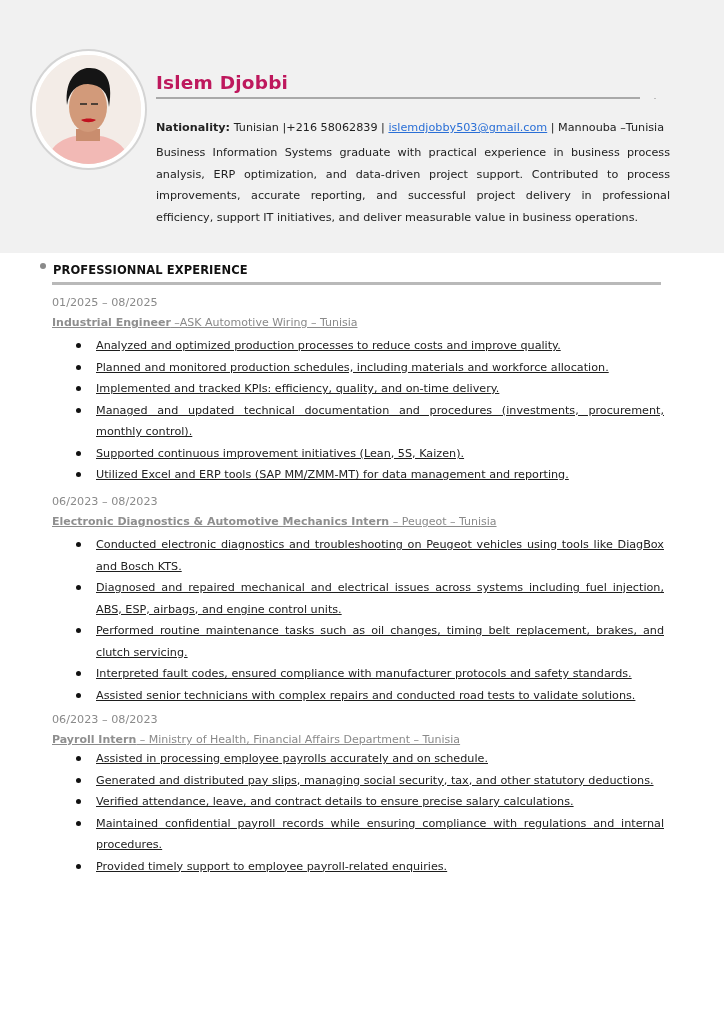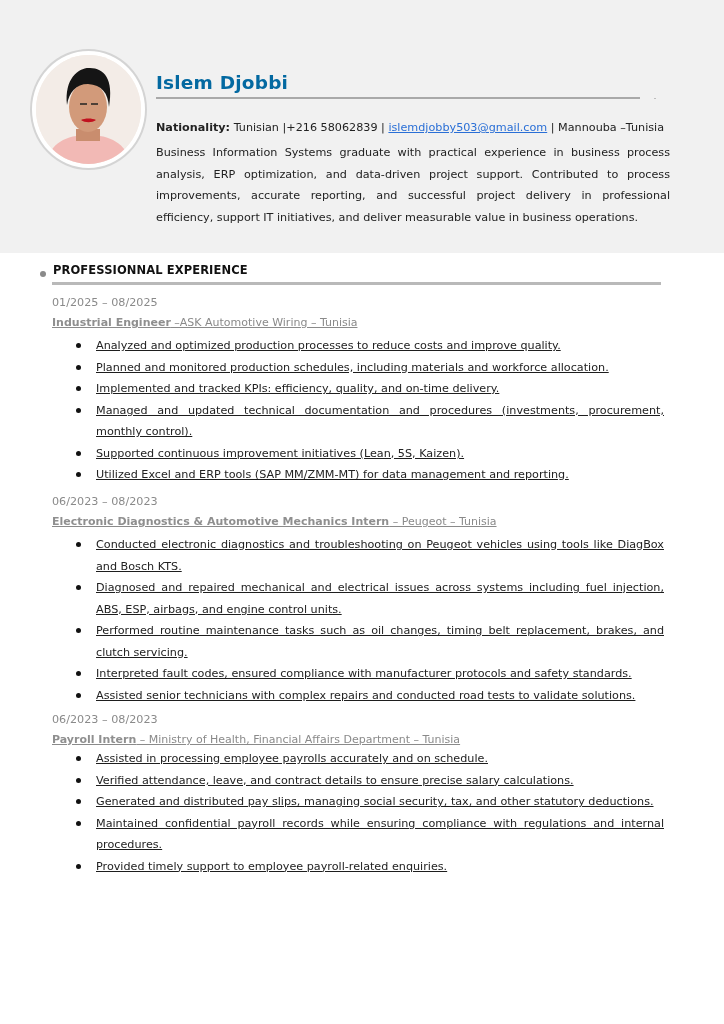--- a/index.html
+++ b/index.html
@@ -17,21 +17,21 @@
     }
     .photo {
       width: 105px; height: 109px; border-radius: 50%; overflow: hidden;
       background: #f4ece6; position: relative;
     }
     .photo svg { width: 100%; height: 100%; display: block; }
 
     .name {
       position: absolute; left: 156px; top: 72px;
       font-family: "DejaVu Sans", sans-serif; font-weight: bold; font-size: 18.5px;
-      color: #0369a1; letter-spacing: 0.2px;
+      color: #be185d; letter-spacing: 0.2px;
     }
     .name-rule {
       position: absolute; left: 156px; top: 97px; width: 484px; height: 2px;
       background: #a9a9a9;
     }
     .name-rule-dot {
       position: absolute; left: 654px; top: 98px; width: 2px; height: 1px; background: #bdbdbd;
     }
 
     .contact {
@@ -41,21 +41,21 @@
     .contact a { color: #2a6fd6; text-decoration: underline; }
 
     .summary {
       position: absolute; left: 156px; top: 142px; width: 514px;
       font-size: 11.2px; line-height: 21.5px; color: #222; text-align: justify;
     }
     .summary .line { display: block; text-align: justify; text-align-last: justify; white-space: nowrap; }
     .summary .line.last { text-align-last: left; }
 
     .section-head {
-      position: absolute; left: 40px; top: 263px; display: flex; align-items: flex-end;
+      position: absolute; left: 40px; top: 263px; display: flex; align-items: flex-start;
     }
     .section-bullet { width: 6px; height: 6px; border-radius: 50%; background: #8a8a8a; margin-right: 7px; }
     .section-title { font-weight: bold; font-size: 11.5px; color: #111; letter-spacing: 0.1px; }
     .section-rule {
       position: absolute; left: 52px; top: 282px; width: 609px; height: 3px; background: #b9b9b9;
     }
 
     .job { position: absolute; left: 52px; width: 620px; }
     .job-dates { font-size: 11.2px; color: #8a8a8a; height: 20px; line-height: 20px; }
     .job-title { font-size: 11px; color: #8a8a8a; height: 20px; line-height: 20px; white-space: nowrap; text-decoration: underline; }
@@ -140,18 +140,18 @@
   </ul>
 </div>
 
 <div class="job" style="top:710px;">
   <div class="job-dates">06/2023 – 08/2023</div>
   <div class="job-title">
     <span class="role">Payroll Intern</span><span> – Ministry of Health, Financial Affairs Department – Tunisia</span>
   </div>
   <ul class="bullets" style="margin-top:-2px;">
     <li>Assisted in processing employee payrolls accurately and on schedule.</li>
+    <li>Generated and distributed pay slips, managing social security, tax, and other statutory deductions.</li>
     <li>Verified attendance, leave, and contract details to ensure precise salary calculations.</li>
-    <li>Generated and distributed pay slips, managing social security, tax, and other statutory deductions.</li>
     <li>Maintained confidential payroll records while ensuring compliance with regulations and internal procedures.</li>
     <li>Provided timely support to employee payroll-related enquiries.</li>
   </ul>
 </div>
 
 </body></html>

